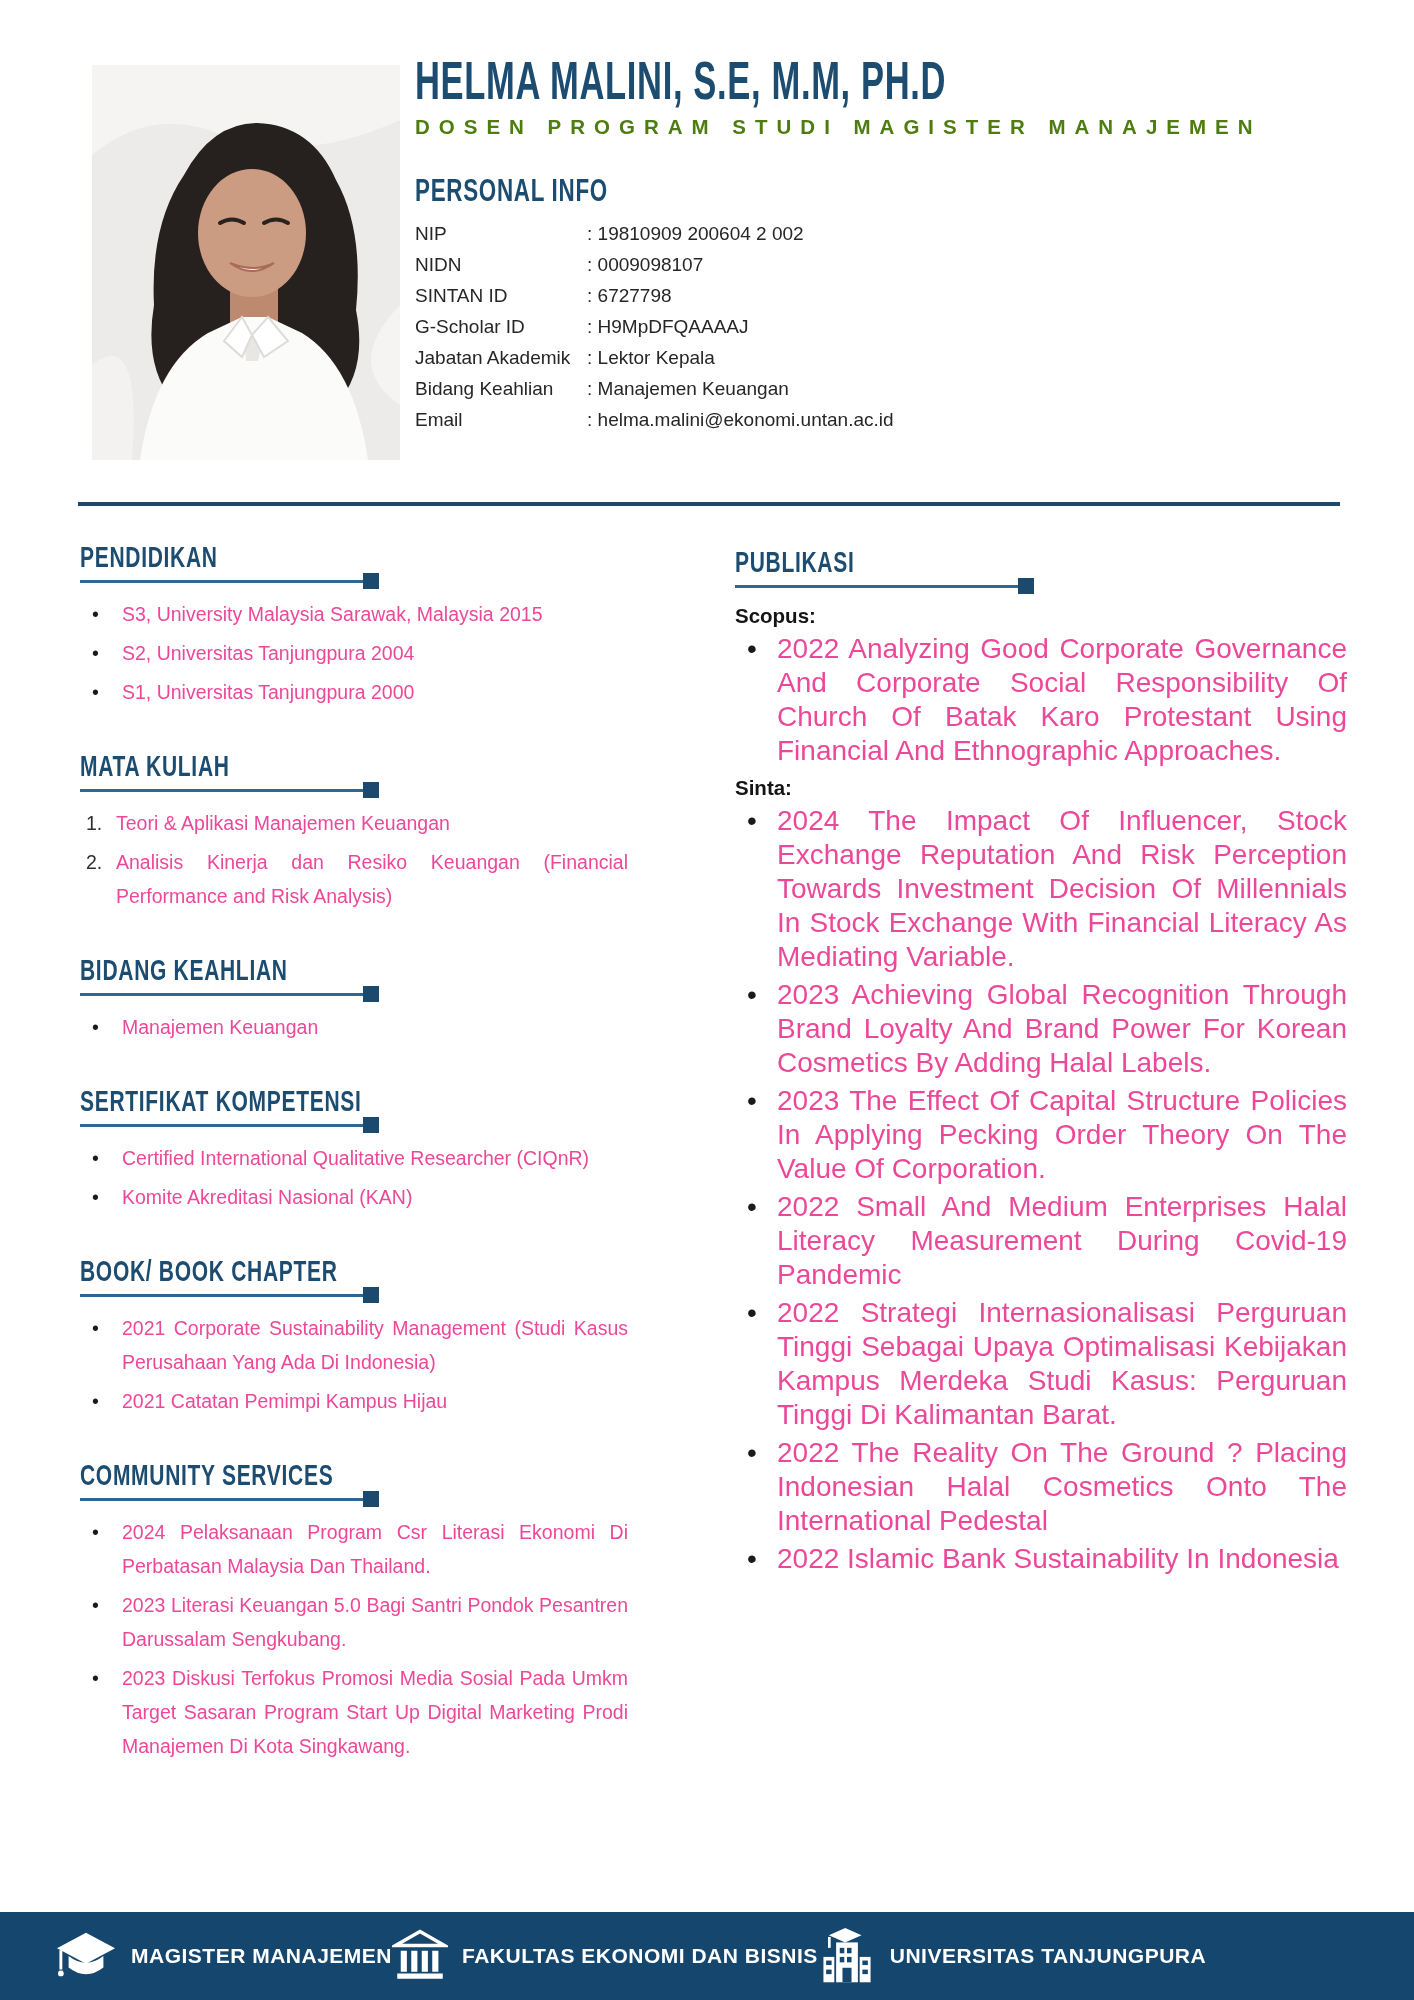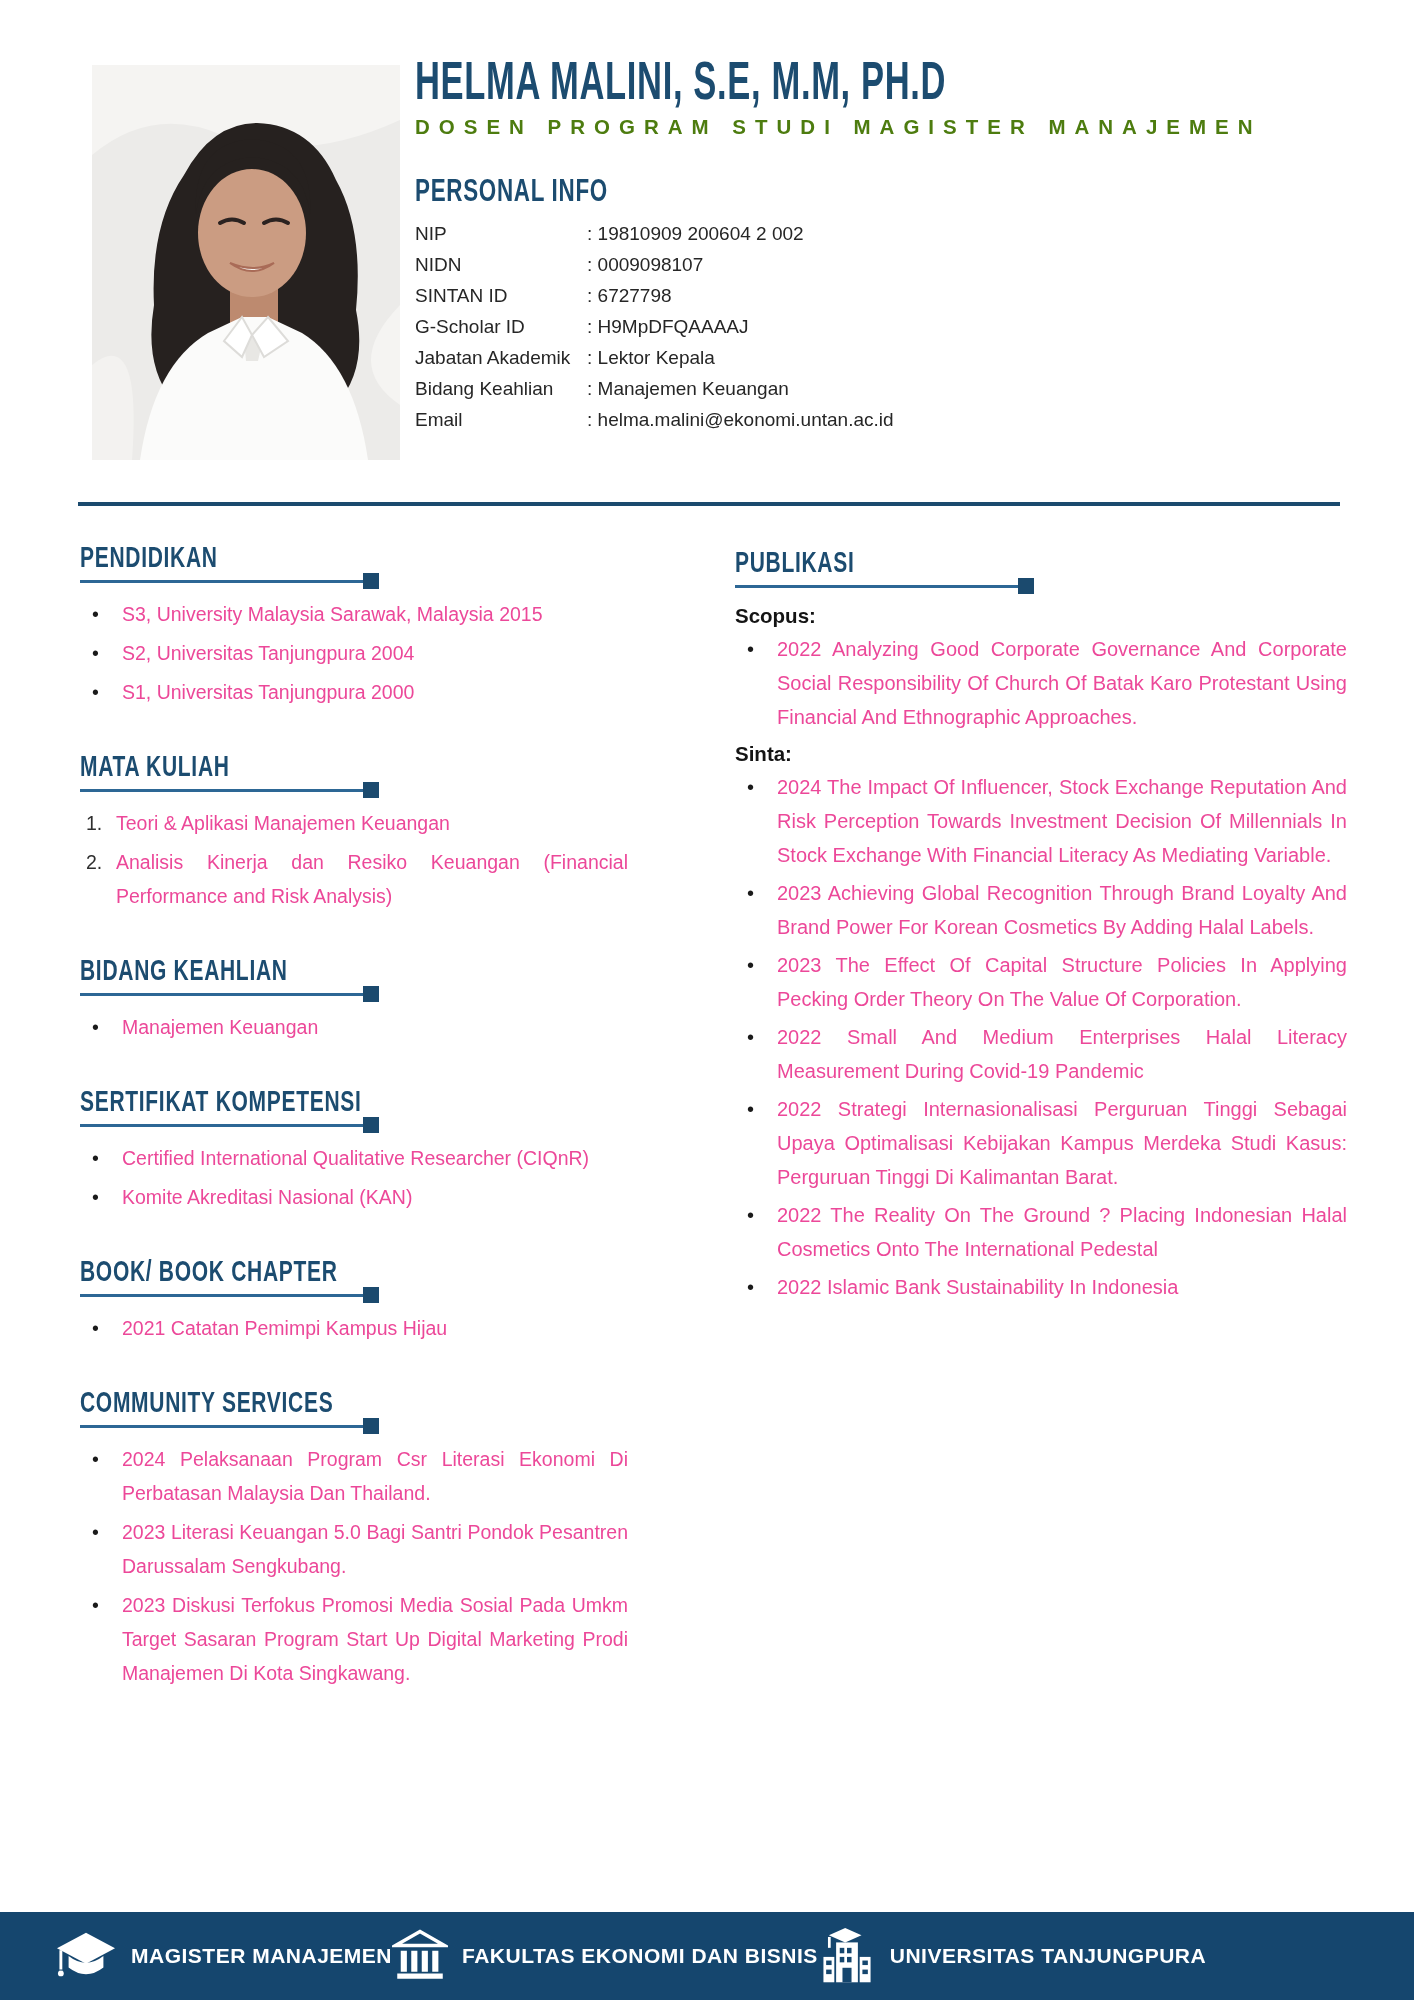--- a/index.html
+++ b/index.html
@@ -40,21 +40,21 @@
   .rule{position:relative;width:295px;height:3px;background:#2d6795;margin-top:7px;}
   .rule::after{content:"";position:absolute;right:-4px;top:-7px;width:16px;height:16px;background:#1b4a6e;}
   ul.items{list-style:none;margin:14px 0 0 0;padding:0;font-size:19.5px;line-height:34px;color:#ec4899;}
   ul.items li{position:relative;padding-left:42px;margin-bottom:5px;}
   ul.items.bulleted li::before{content:"\2022";position:absolute;left:12px;top:0;color:#1a1a1a;}
   ul.items.numbered{counter-reset:mk;}
   ul.items.numbered li{padding-left:36px;}
   ul.items.numbered li::before{counter-increment:mk;content:counter(mk) ".";position:absolute;left:6px;top:0;color:#2e2e2e;}
   ul.items.justify li{text-align:justify;}
   .pub-group-label{font-size:20.5px;font-weight:700;color:#141414;margin:8px 0 4px 0;}
-  .col-right ul.items{margin-top:2px;font-size:20px;}
+  .col-right ul.items{margin-top:2px;font-size:28px;}
   .col-right ul.items li{margin-bottom:4px;}
   
   .footer{
     position:absolute;left:0;bottom:0;width:1414px;height:88px;background:#15466e;
     display:flex;align-items:center;justify-content:space-between;
     padding:0 300px 0 55px;box-sizing:border-box;
   }
   .footer-item{display:flex;align-items:center;gap:14px;}
   .footer-item svg{display:block;}
   .footer-label{color:#ffffff;font-weight:700;font-size:21px;letter-spacing:0.5px;white-space:nowrap;}
@@ -176,20 +176,21 @@
       <li>Certified International Qualitative Researcher (CIQnR)</li>
           <li>Komite Akreditasi Nasional (KAN)</li>
         </ul>
     </div>
 
     <div class="section">
       <span class="condensed">BOOK/ BOOK CHAPTER</span>
       <div class="rule"></div>
       <ul class="items bulleted justify">
 
+      <li>2021 Corporate Sustainability Management (Studi Kasus Perusahaan Yang Ada Di Indonesia)</li>
           <li>2021 Catatan Pemimpi Kampus Hijau</li>
         </ul>
     </div>
 
     <div class="section gap-lg">
       <span class="condensed">COMMUNITY SERVICES</span>
       <div class="rule"></div>
       <ul class="items bulleted justify">
 
       <li>2024 Pelaksanaan Program Csr Literasi Ekonomi Di Perbatasan Malaysia Dan Thailand.</li>

